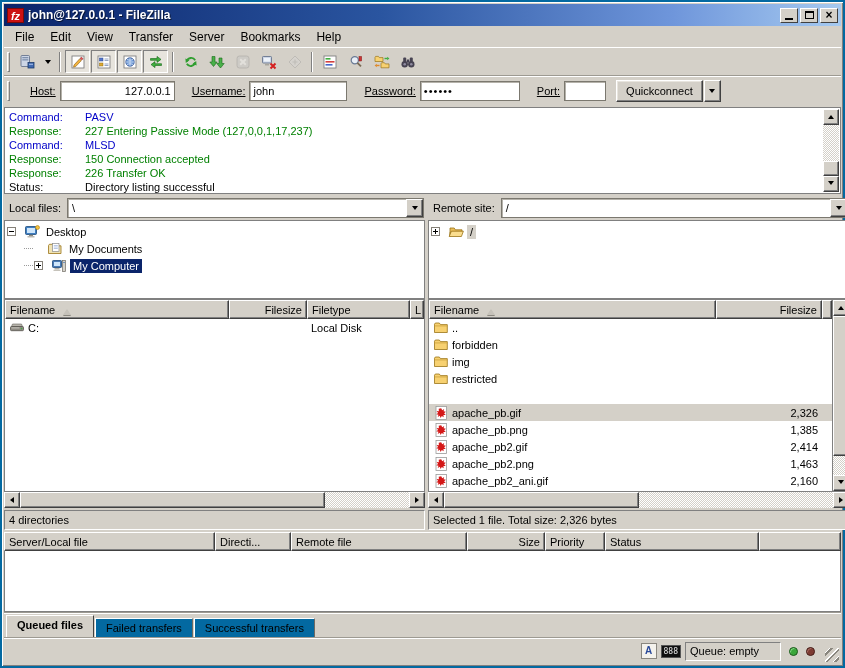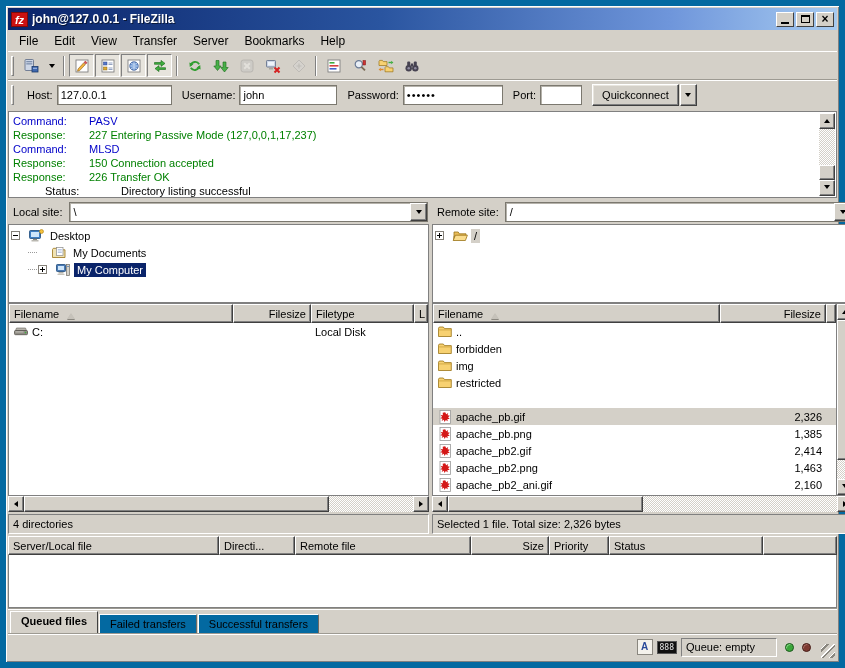--- a/index.html
+++ b/index.html
@@ -1,20 +1,20 @@
 <!DOCTYPE html>
 <html><head>
 <meta charset="utf-8">
 <style>
   * { box-sizing: border-box; margin: 0; padding: 0; }
   html,body { width:845px; height:668px; overflow:hidden; }
   body { font-family:"Liberation Sans","DejaVu Sans",sans-serif; font-size:11px; color:#000; background:#d4d0c8; }
 
   .win { width:845px; height:668px; display:flex; flex-direction:column;
-         background:#d4d0c8; border:6px solid #0369a1; padding:2px;
+         background:#d4d0c8; border:2px solid #0369a1; padding:2px;
          box-shadow: inset 1px 1px 0 #fff, inset -1px -1px 0 #808080; }
 
   
   .titlebar { height:22px; flex:0 0 22px; display:flex; align-items:center; padding:0 3px;
               background:linear-gradient(90deg,#0a246a 0%,#2a55a0 45%,#6f96db 80%,#a6caf0 100%); }
   .fz-logo { width:17px; height:15px; background:#cc1111; color:#fff; font-weight:bold; font-style:italic;
              font-size:11px; line-height:15px; text-align:center; margin-right:4px; border:1px solid #7a0a0a; }
   .title-text { flex:1; color:#fff; font-weight:bold; font-size:12px; text-shadow:1px 1px 0 rgba(0,0,0,.55);
                 white-space:nowrap; overflow:hidden; }
   .winbtn { width:18px; height:15px; margin-left:2px; background:#d4d0c8; border:1px solid;
@@ -37,36 +37,36 @@
   .tb-btn.narrow { width:15px; }
   .tb-sep { width:2px; height:20px; margin:0 3px; border-left:1px solid #808080; border-right:1px solid #fff; }
   .tri-down { width:0; height:0; border:3px solid transparent; border-top:4px solid #000; margin-top:3px; }
   .tri-up7 { width:0; height:0; border:3px solid transparent; border-bottom:4px solid #000; margin-bottom:3px; }
   .tri-left { width:0; height:0; border:3px solid transparent; border-right:4px solid #000; margin-right:3px; }
   .tri-right { width:0; height:0; border:3px solid transparent; border-left:4px solid #000; margin-left:3px; }
 
   
   .quickbar { height:31px; flex:0 0 31px; display:flex; align-items:center; padding:0 2px;
               border-top:1px solid #9d9a92; box-shadow: inset 0 1px 0 #fff; }
-  .quickbar label { margin:0 4px 0 10px; }
+  .quickbar label { margin:0 4px 0 17px;text-decoration:underline; }
   .fld { height:20px; background:#fff; border:1px solid #7b786f; box-shadow:inset 1px 1px 0 #b5b2aa;
          font-family:inherit; font-size:11px; padding:0 3px; }
-  .fld.host { width:115px; } .fld.user { width:98px; } .fld.pass { width:100px; letter-spacing:1px; } .fld.port { width:42px; }
+  .fld.host { width:115px;text-align:right; } .fld.user { width:98px; } .fld.pass { width:100px; letter-spacing:1px; } .fld.port { width:42px; }
   .qc-btn { height:22px; margin-left:10px; padding:0 9px; font-family:inherit; font-size:11px; background:#d4d0c8;
             border:1px solid; border-color:#fff #404040 #404040 #fff; box-shadow:inset -1px -1px 0 #808080, inset 1px 1px 0 #e8e5de; }
   .qc-drop { width:17px; height:22px; margin-left:1px; background:#d4d0c8; border:1px solid;
              border-color:#fff #404040 #404040 #fff; box-shadow:inset -1px -1px 0 #808080;
              display:flex; align-items:center; justify-content:center; }
 
   
   .log { flex:0 0 87px; margin-top:1px; background:#fff; border:1px solid #808080; position:relative;
          padding:2px 20px 2px 4px; overflow:hidden; }
   .log-line { display:flex; line-height:14px; white-space:nowrap; }
   .log-label { width:76px; flex:0 0 76px; }
-  .t-command { color:#0000c8; } .t-response { color:#008000; } .t-status { color:#000;margin-left:32px; }
+  .t-command { color:#0000c8; } .t-response { color:#008000; } .t-status { color:#000; }
 
   
   .sb-track { background:#fff;
     background-image:linear-gradient(45deg,#d4d0c8 25%,transparent 25%,transparent 75%,#d4d0c8 75%),
                      linear-gradient(45deg,#d4d0c8 25%,transparent 25%,transparent 75%,#d4d0c8 75%);
     background-size:2px 2px; background-position:0 0,1px 1px; }
   .sb-btn { width:16px; height:16px; flex:0 0 auto; background:#d4d0c8; border:1px solid;
             border-color:#fff #404040 #404040 #fff; box-shadow:inset -1px -1px 0 #808080;
             display:flex; align-items:center; justify-content:center; }
   .sb-thumb { background:#d4d0c8; border:1px solid; border-color:#fff #404040 #404040 #fff;
@@ -353,21 +353,21 @@
       </div>
       <div class="sb-btn">
           <span class="tri-down" style="margin-top:0"></span>
         </div>
     </div>
   </div>
 
   <div class="split-row trees">
     <div class="pane">
       <div class="sitebar">
-        <span class="sitebar-label">Local site:</span>
+        <span class="sitebar-label">Local files:</span>
         <div class="combo">
           <span>\</span>
           <div class="combo-btn">
               <span class="tri-down"></span>
             </div>
         </div>
       </div>
       <div class="treebox" id="local-tree">
           <div class="tree-row">
             <span class="expander">

